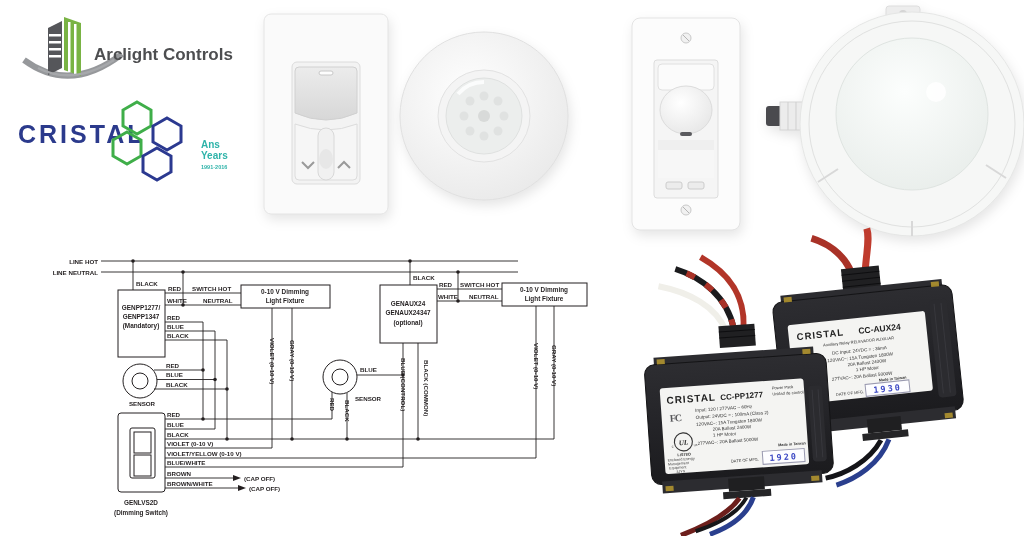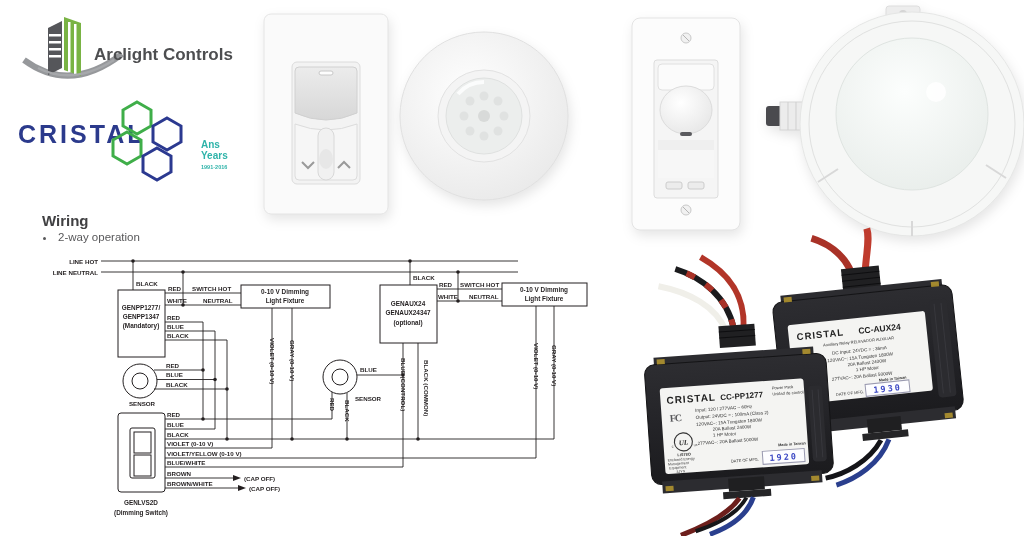--- a/index.html
+++ b/index.html
@@ -148,26 +148,20 @@
     <polygon points="58,92 78,86 78,142 58,136" fill="#f0f0f0" stroke="#e0e0e0"></polygon>
     <circle cx="146" cy="122" r="112" fill="#f6f7f6" stroke="#e5e6e5"></circle>
     <circle cx="146" cy="122" r="103" fill="none" stroke="#e0e1e0"></circle>
     <path d="M52,180 l20,-13" stroke="#d8d8d8" stroke-width="2" fill="none"></path>
     <path d="M240,176 l-20,-13" stroke="#d8d8d8" stroke-width="2" fill="none"></path>
     <path d="M146,234 v-15" stroke="#d8d8d8" stroke-width="2" fill="none"></path>
     <circle cx="146" cy="112" r="76" fill="url(#gDomeH)" stroke="#dfe4e1"></circle>
     <circle cx="170" cy="90" r="10" fill="#ffffff" opacity="0.85"></circle>
   </svg>
 
-  <div class="abs" style="left:42px;top:212px">
-    <h2 class="wiring-h">Wiring</h2>
-    <ul class="wiring-ul">
-      <li>2-way operation</li>
-    </ul>
-  </div>
 
   <svg class="abs" style="left:35px;top:248px" width="630" height="290" viewBox="0 0 630 290">
 
     <g>
       <line class="wire" x1="66" y1="13" x2="483" y2="13"></line>
       <line class="wire" x1="66" y1="24" x2="483" y2="24"></line>
       <text class="wl" x="63" y="15.5" text-anchor="end">LINE HOT</text>
       <text class="wl" x="63" y="26.5" text-anchor="end">LINE NEUTRAL</text>
       <circle class="dot" cx="98" cy="13" r="1.8"></circle>
         <circle class="dot" cx="375" cy="13" r="1.8"></circle>

